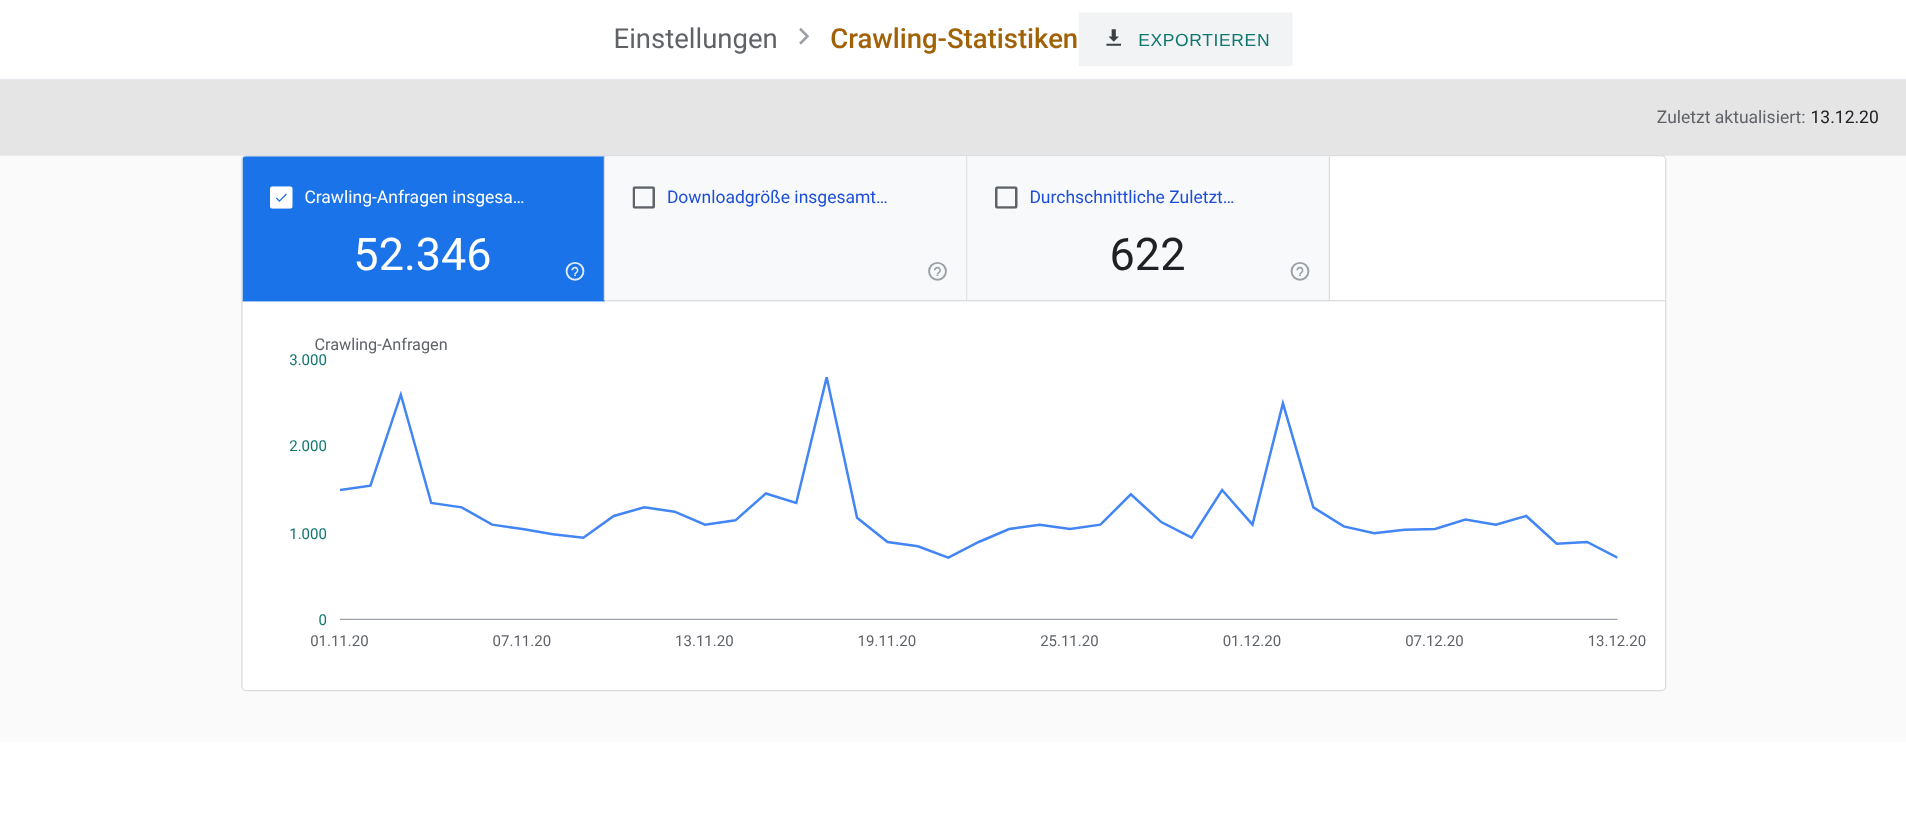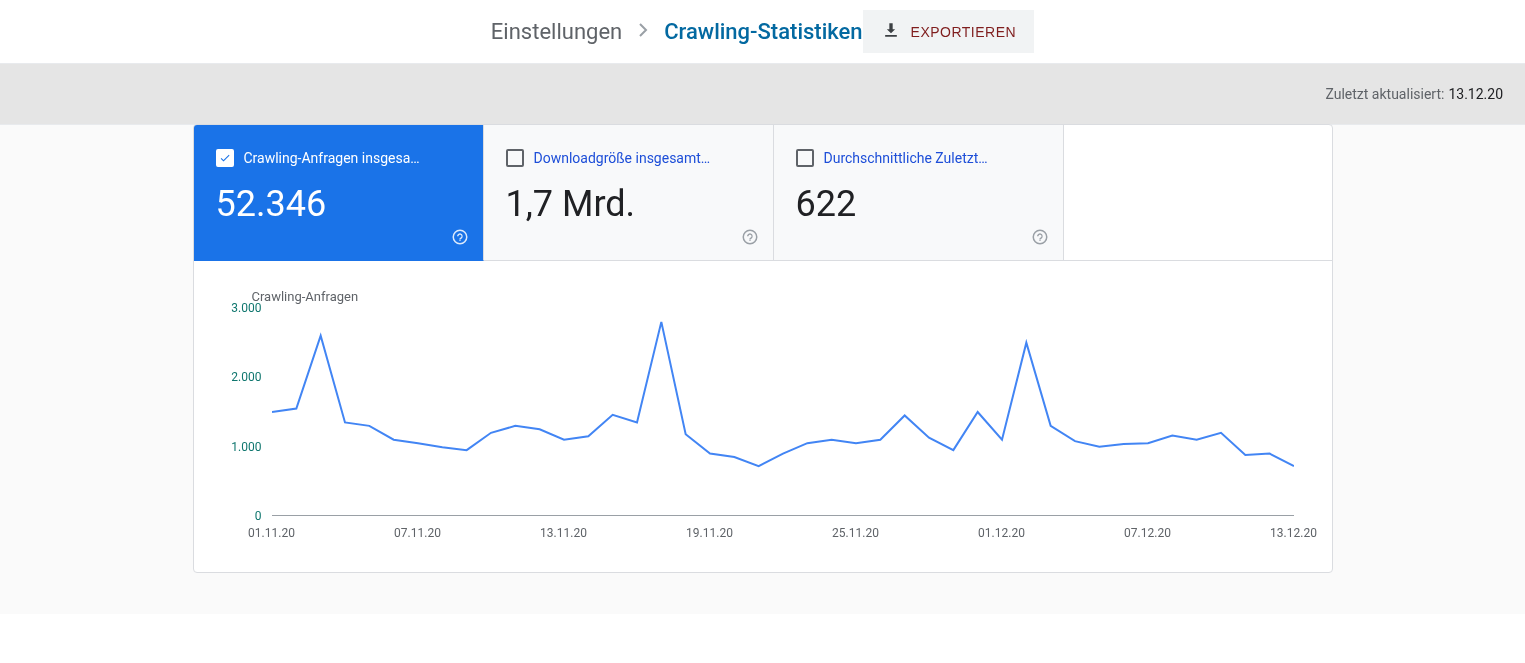--- a/index.html
+++ b/index.html
@@ -5,46 +5,46 @@
   * { box-sizing: border-box; }
   html, body { margin: 0; padding: 0; font-family: Roboto, Arial, sans-serif; color: #3c4043; background: #fff; }
 
   .header {
     display: flex; align-items: center; justify-content: center;
     padding: 10px 16px; border-bottom: 1px solid #e8eaed; background: #fff;
   }
   .breadcrumb { display: flex; align-items: center; gap: 16px; }
   .breadcrumb-link { font-size: 22px; color: #5f6368; cursor: pointer; }
   .breadcrumb-sep { color: #9aa0a6; font-size: 18px; }
-  .breadcrumb-curr { font-size: 22px; font-weight: 500; color: #0369a1; }
+  .breadcrumb-curr { font-size: 22px; font-weight: 500; color: #a16207; }
   .export-btn {
     display: inline-flex; align-items: center; gap: 10px;
     background: #f1f3f4; border: none; padding: 10px 18px; cursor: pointer;
-    font-size: 14px; font-weight: 500; letter-spacing: .5px; color: #7f1d1d;
+    font-size: 14px; font-weight: 500; letter-spacing: .5px; color: #0f766e;
   }
   .export-btn svg { width: 20px; height: 20px; fill: #3c4043; }
 
   .subbar {
     display: flex; justify-content: flex-end; padding: 22px 22px 22px 0;
     font-size: 14px; color: #5f6368; border-bottom: 1px solid #e8eaed;
     background:#e5e5e5;
   }
   .subbar .date { color: #202124; margin-left: 4px; }
 
   .page-bg { background: #fafafa; padding-bottom: 40px; }
   .card {
     width: 1140px; margin: 0 auto; background: #fff; border: 1px solid #dadce0;
     border-radius: 4px; overflow: hidden; position: relative; top: -1px;
   }
 
   .tabs { display: flex; }
   .tab {
-    flex: 0 0 290px; height: 136px; padding: 24px 22px 14px 22px;
+    flex: 0 0 290px; height: 116px; padding: 24px 22px 14px 22px;
     border-right: 1px solid #dadce0; border-bottom: 1px solid #dadce0;
-    background: #f8f9fa; position: relative; cursor: pointer;
+    background: #f8f9fa; position: relative; cursor: pointer; text-align: center;
   }
   .tab:last-of-type { border-right: 1px solid #dadce0; }
   .tabs::after { content: ""; flex: 1; border-bottom: 1px solid #dadce0; }
   .tab.active { background: #1a73e8; border-bottom-color: #1a73e8; }
   .tab.active .tab-label, .tab.active .tab-value { color: #fff; }
   .tab.active .tab-help svg { fill: rgba(255,255,255,.85); }
 
   .tab-top { display: flex; align-items: center; gap: 10px; overflow: hidden; }
   .check {
     width: 18px; height: 18px; border: 2px solid #5f6368; border-radius: 2px;
@@ -118,21 +118,20 @@
         </span>
       </div>
 
       <div class="tab">
         <div class="tab-top">
           <span class="check">
             
           </span>
           <span class="tab-label">Downloadgröße insgesamt…</span>
         </div>
-        <div class="tab-value">1,7 Mrd.</div>
         <span class="tab-help">
           <svg viewBox="0 0 24 24">
               <path d="M12 2a10 10 0 1 0 0 20 10 10 0 0 0 0-20zm0 18a8 8 0 1 1 0-16 8 8 0 0 1 0 16zm-1-5h2v2h-2v-2zm2.07-7.75A4 4 0 0 0 8 11h2a2 2 0 1 1 3 1.73c-.9.52-2 1.3-2 2.77h2c0-.74.44-1.07 1.27-1.55A4 4 0 0 0 13.07 7.25z"></path>
             </svg>
         </span>
       </div>
 
       <div class="tab">
         <div class="tab-top">
           <span class="check">

